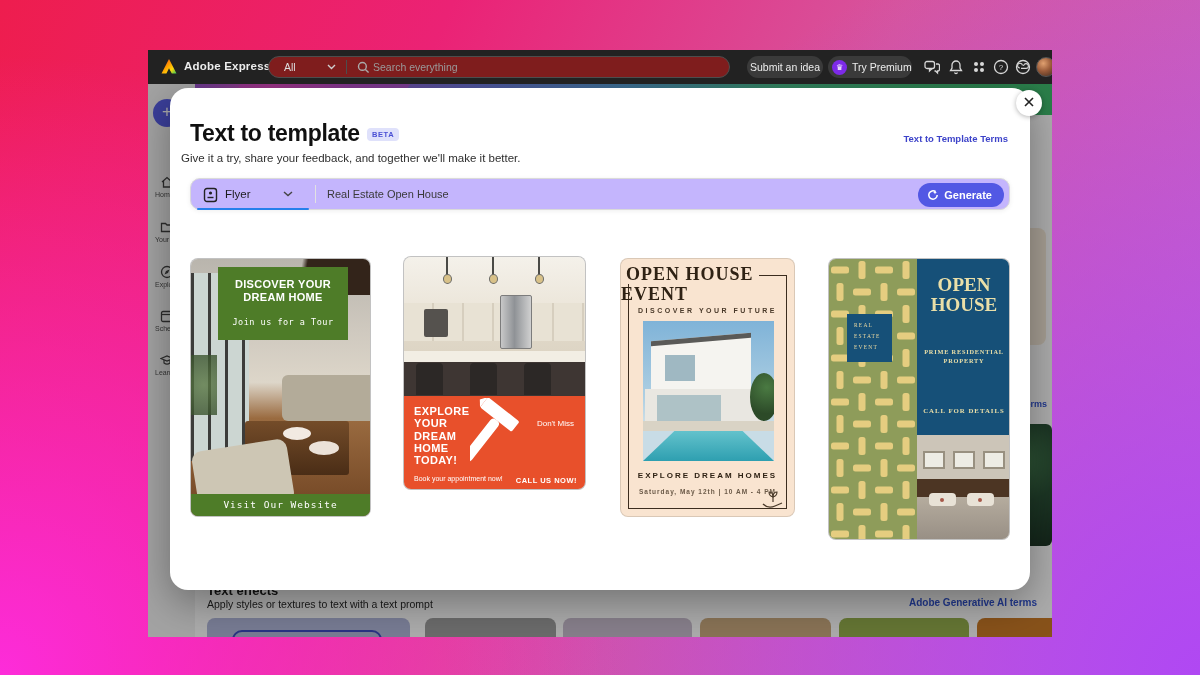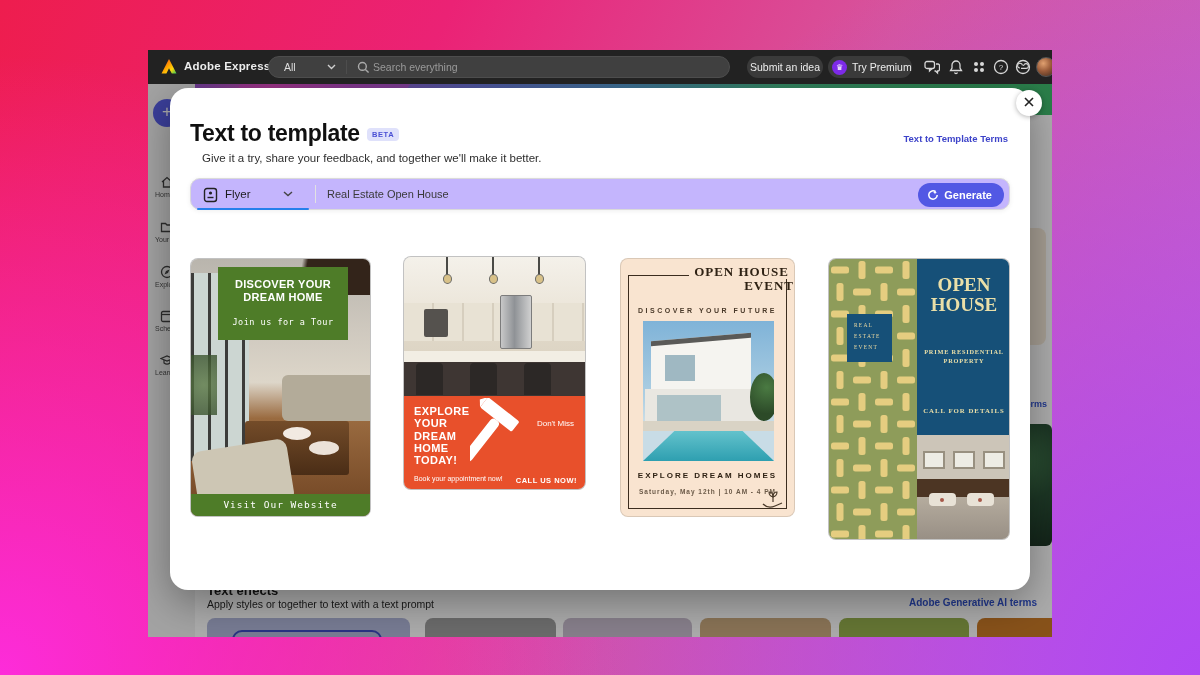--- a/index.html
+++ b/index.html
@@ -11,21 +11,21 @@
       radial-gradient(circle at 100% 100%, rgba(175,70,245,.95) 0%, rgba(175,70,245,0) 55%),
       linear-gradient(115deg, #ee1d4e 0%, #eb2275 30%, #d6559e 60%, #c368cf 100%);
   }
 
   .window { position:absolute; left:148px; top:50px; width:904px; height:587px; background:#fff; overflow:hidden; }
 
   
   .topbar { position:absolute; left:0; top:0; width:904px; height:34px; background:#222; z-index:20; }
   .brand-logo { position:absolute; left:12px; top:8px; }
   .brand-name { position:absolute; left:36px; top:10px; font-size:11.5px; font-weight:bold; color:#ececec; letter-spacing:.2px; }
-  .search-pill { position:absolute; left:120px; top:6px; width:462px; height:22px; border-radius:11px; background:#404040; border:1px solid #4d4d4d; }
+  .search-pill { position:absolute; left:120px; top:6px; width:462px; height:22px; border-radius:11px; background:#7f1d1d; border:1px solid #4d4d4d; }
   .search-cat { position:absolute; left:0; top:0; width:77px; height:20px; cursor:pointer; }
   .search-cat .lbl { position:absolute; left:15px; top:4px; font-size:10.5px; color:#ddd; }
   .search-cat svg { position:absolute; left:58px; top:7px; }
   .search-div { position:absolute; left:77px; top:3px; width:1px; height:14px; background:#4d4d4d; }
   .search-ic { position:absolute; left:88px; top:4px; }
   .search-ph { position:absolute; left:104px; top:4px; font-size:10.5px; color:#9a9a9a; }
   .pill-btn { position:absolute; top:6px; height:22px; border-radius:11px; background:#3a3a3a; color:#ececec; font-size:10.5px; line-height:22px; text-align:center; }
   .submit-btn { left:599px; width:76px; }
   .premium-btn { left:680px; width:84px; text-align:left; }
   .premium-btn .crown { position:absolute; left:4px; top:3.5px; width:15px; height:15px; border-radius:50%; background:#7d2ae8; color:#fff; font-size:8px; line-height:15px; text-align:center; }
@@ -61,21 +61,21 @@
 
   
   .modal { position:absolute; left:22px; top:38px; width:860px; height:502px; background:#fff; border-radius:18px; z-index:10;
     box-shadow:0 12px 40px rgba(0,0,0,.35); }
   .close-btn { position:absolute; left:868px; top:40px; width:26px; height:26px; border-radius:50%; background:#fff; z-index:12; border:none;
     box-shadow:0 1px 5px rgba(0,0,0,.3); color:#222; font-size:13px; line-height:26px; text-align:center; cursor:pointer; }
 
   .m-title { position:absolute; left:20px; top:32px; font-size:23px; font-weight:800; color:#101010; letter-spacing:-.3px; }
   .m-beta { position:absolute; left:197px; top:40px; background:#dfe1fb; color:#4a50d4; font-size:7.5px; font-weight:bold; letter-spacing:.6px; padding:2px 5px; border-radius:4px; }
   .m-terms { position:absolute; right:22px; top:45px; font-size:9.5px; font-weight:bold; color:#3d43c9; }
-  .m-sub { position:absolute; left:32px; top:64px; font-size:11.5px; color:#2e2e2e; }
+  .m-sub { position:absolute; left:11px; top:64px; font-size:11.5px; color:#2e2e2e; }
 
   .ibar { position:absolute; left:20px; top:90px; width:820px; height:32px; background:#c4b5fd; border:1.5px solid #dadada; border-radius:10px; box-shadow:0 1px 5px rgba(0,0,0,.07); }
   .ibar .ficon { position:absolute; left:12px; top:8px; }
   .ibar .ftype { position:absolute; left:34px; top:9px; font-size:11.5px; color:#1c1c1c; }
   .ibar .chev { position:absolute; left:92px; top:12px; }
   .ibar .blue-underline { position:absolute; left:6px; bottom:-1px; width:112px; height:2.5px; background:#2680EB; border-radius:2px; }
   .ibar .vdiv { position:absolute; left:124px; top:6px; width:1px; height:18px; background:#e2e2e2; }
   .ibar .pval { position:absolute; left:136px; top:9px; font-size:11px; color:#3a3a3a; }
   .gen-btn { position:absolute; right:5px; top:3.5px; height:24px; border-radius:12px; background:#5258E4; color:#fff; border:none;
     font-size:11px; font-weight:bold; font-family:"Liberation Sans",sans-serif; padding:0 12px 0 26px; cursor:pointer; }
@@ -122,22 +122,22 @@
   .t2-line { color:#fff; font-weight:900; font-size:11px; line-height:1.12; letter-spacing:.4px; }
   .t2-lines { position:absolute; left:10px; top:9px; }
   .t2-book { position:absolute; left:10px; bottom:9px; color:#fff; font-size:7px; }
   .t2-dont { position:absolute; right:13px; top:23px; color:#fff; font-size:8px; }
   .t2-call { position:absolute; right:10px; bottom:6px; color:#fff; font-size:7.5px; font-weight:bold; letter-spacing:.5px; }
   .t2-hammer { position:absolute; left:66px; top:2px; }
 
   
   .t3 { left:450px; top:170px; width:175px; height:259px; background:#F9E4D0; }
   .t3-frame { position:absolute; left:7px; right:7px; top:16px; bottom:7px; border:1.5px solid #3b2c1e; }
-  .t3-title { position:absolute; left:0; right:0; top:6px; text-align:right; z-index:2;
-    font-family:"Liberation Serif",serif; font-weight:bold; font-size:13px; letter-spacing:1px; color:#2f2214; line-height:1.1; }
+  .t3-title { position:absolute; left:0; right:0; top:6px; text-align:left; z-index:2;
+    font-family:"Liberation Serif",serif; font-weight:bold; font-size:18px; letter-spacing:1px; color:#2f2214; line-height:1.1; }
   .t3-title .l1 { background:#F9E4D0; padding:0 5px; }
   .t3-tag { position:absolute; left:0; right:0; top:48px; text-align:center; font-size:7px; font-weight:bold; letter-spacing:2.5px; color:#4a3a2a; }
   .t3-photo { position:absolute; left:22px; top:62px; width:131px; height:140px; overflow:hidden;
     background:linear-gradient(180deg,#7fb3d8 0%,#aecfe2 55%,#c8dce6 70%); }
   .t3-house-up { position:absolute; left:8px; top:16px; width:100px; height:58px; background:#f5f4f0; border-top:5px solid #5a5a58; transform:skewY(-5deg); }
   .t3-house-low { position:absolute; left:2px; top:68px; width:118px; height:38px; background:#e9e7e1; }
   .t3-glass1 { position:absolute; left:22px; top:34px; width:30px; height:26px; background:#9fb8c2; }
   .t3-glass2 { position:absolute; left:14px; top:74px; width:64px; height:28px; background:#aec2c6; }
   .t3-palm { position:absolute; right:-4px; top:52px; width:28px; height:48px; background:radial-gradient(circle at 60% 30%,#4a7a42,#2c4a28 70%); border-radius:50%; }
   .t3-deck { position:absolute; left:0; bottom:30px; width:131px; height:10px; background:#d9d3c5; }
@@ -270,21 +270,21 @@
         <div class="side-item" style="top:269px">
           <svg width="14" height="14" viewBox="0 0 14 14">
               <path d="M1 5.5 L7 3 L13 5.5 L7 8 Z" fill="none" stroke="#3c3c3c" stroke-width="1.2"></path>
               <path d="M4 7 v3 c2 1.4 4 1.4 6 0 v-3" fill="none" stroke="#3c3c3c" stroke-width="1.2"></path>
             </svg>
           <span class="lab">Learn</span>
         </div>
       </nav>
 
       <div class="fx-heading">Text effects</div>
-      <div class="fx-sub">Apply styles or together to text with a text prompt</div>
+      <div class="fx-sub">Apply styles or textures to text with a text prompt</div>
       <a class="fx-link">Adobe Generative AI terms</a>
 
       <div class="fx-card" style="left: 59px; width: 203px; background-color: rgb(175, 181, 219);">
           <div class="fx-card-inner"></div>
         </div>
       <div class="fx-card" style="left: 277px; width: 131px; background-color: rgb(155, 155, 155);"></div>
       <div class="fx-card" style="left: 415px; width: 129px; background-color: rgb(198, 186, 204);"></div>
       <div class="fx-card" style="left: 552px; width: 131px; background-color: rgb(201, 168, 124);"></div>
       <div class="fx-card" style="left: 691px; width: 130px; background-color: rgb(147, 173, 72);"></div>
       <div class="fx-card" style="left: 829px; width: 120px; background-color: rgb(200, 118, 31);"></div>

